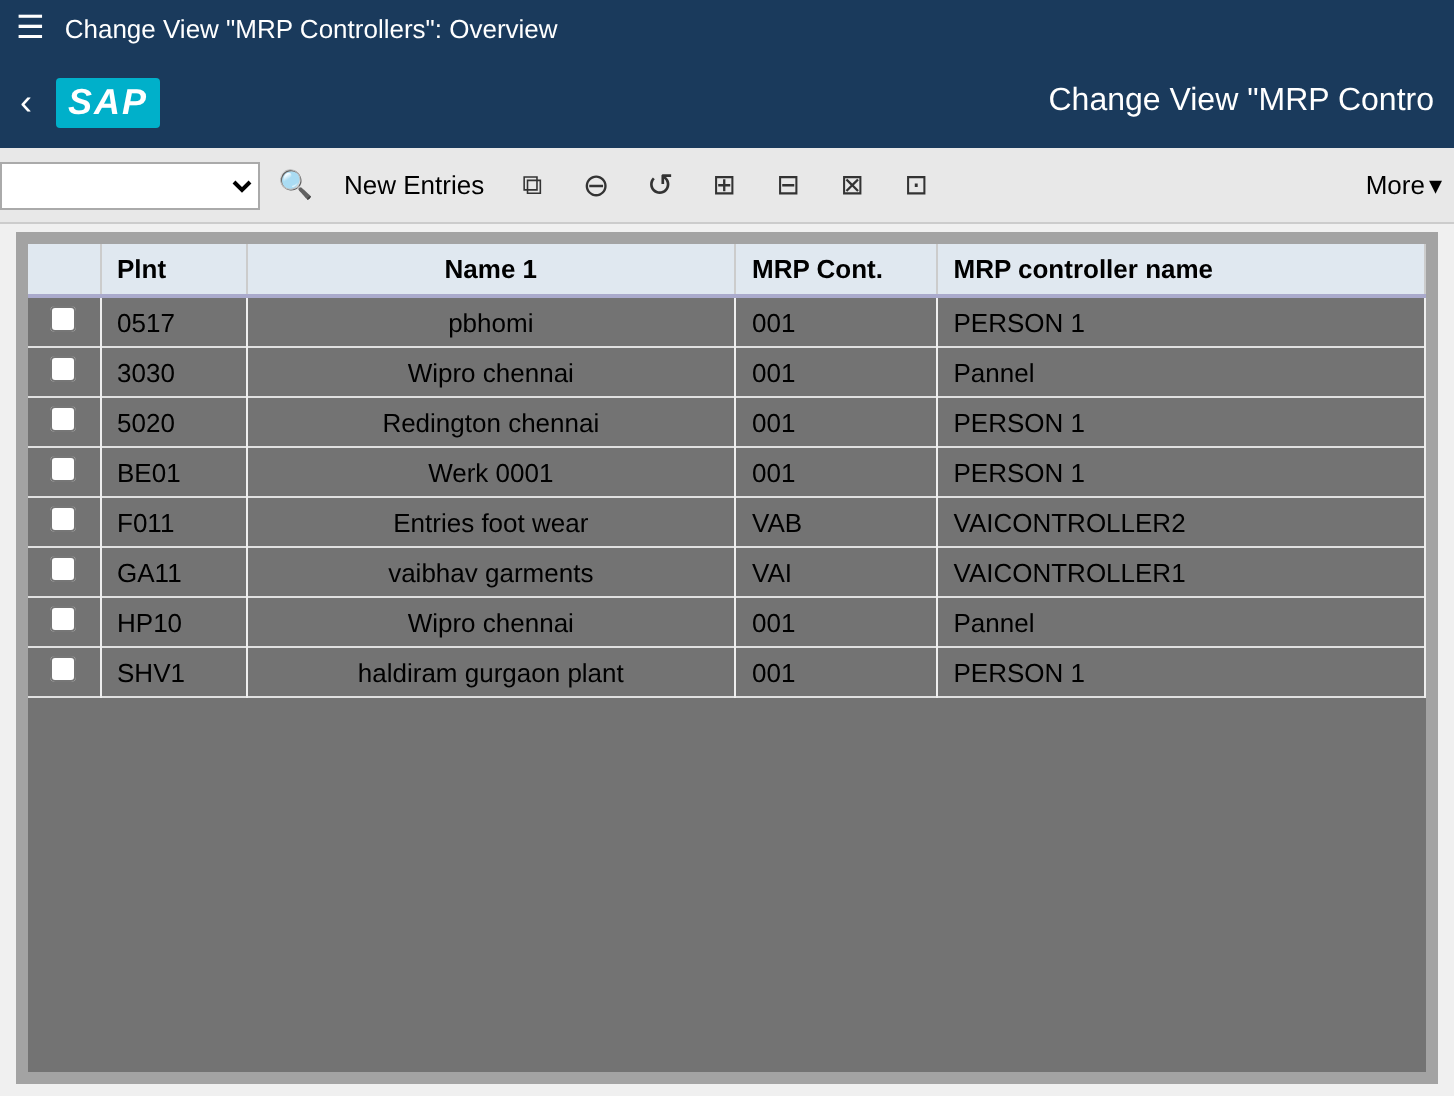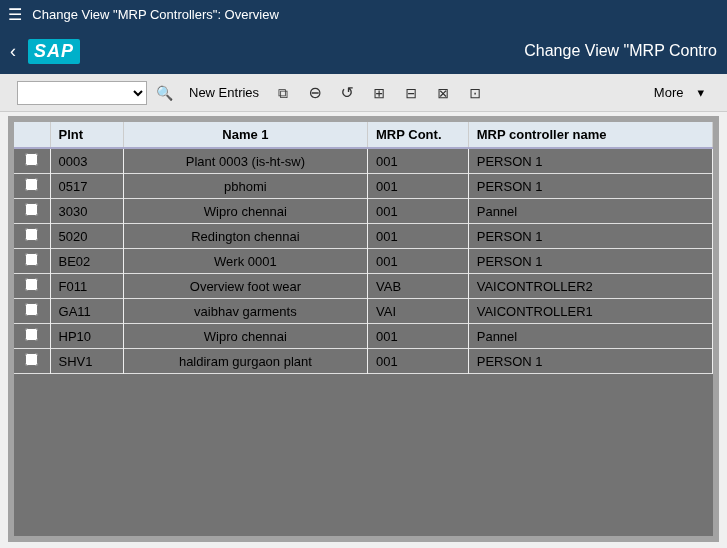--- a/index.html
+++ b/index.html
@@ -71,21 +71,21 @@
       font-weight: normal;
       margin-left: auto;
     }
 
     
     .toolbar {
       background: #e8e8e8;
       height: 38px;
       display: flex;
       align-items: center;
-      padding: 0 17px;
+      padding: 0 0;
       gap: 4px;
       border-bottom: 1px solid #ccc;
     }
     .toolbar-select {
       height: 24px;
       width: 130px;
       border: 1px solid #aaa;
       background: white;
       font-size: 12px;
       padding: 0 4px;
@@ -114,21 +114,21 @@
     }
     .more-btn {
       background: none;
       border: none;
       cursor: pointer;
       font-size: 13px;
       color: #000;
       padding: 2px 6px;
       display: flex;
       align-items: center;
-      gap: 14px;
+      gap: 2px;
       margin-left: auto;
     }
 
     
     .table-container {
       background: #737373;
       margin: 4px 8px;
       border: 6px solid #a3a3a3;
       overflow-y: auto;
       height: calc(548px - 28px - 46px - 38px - 10px);
@@ -246,27 +246,20 @@
         <th class="col-check"></th>
         <th class="col-plnt">Plnt</th>
         <th class="col-name">Name 1</th>
         <th class="col-mrp">MRP Cont.</th>
         <th class="col-mrpname">MRP controller name</th>
       </tr>
     </thead>
     <tbody id="table-body">
         <tr>
           <td class="col-check"><input type="checkbox" style=""></td>
-          <td class="col-plnt">0003</td>
-          <td class="col-name">Plant 0003 (is-ht-sw)</td>
-          <td class="col-mrp">001</td>
-          <td class="col-mrpname">PERSON 1</td>
-        </tr>
-        <tr>
-          <td class="col-check"><input type="checkbox" style=""></td>
           <td class="col-plnt">0517</td>
           <td class="col-name">pbhomi</td>
           <td class="col-mrp">001</td>
           <td class="col-mrpname">PERSON 1</td>
         </tr>
         <tr>
           <td class="col-check"><input type="checkbox" style=""></td>
           <td class="col-plnt">3030</td>
           <td class="col-name">Wipro chennai</td>
           <td class="col-mrp">001</td>
@@ -274,29 +267,29 @@
         </tr>
         <tr>
           <td class="col-check"><input type="checkbox" style=""></td>
           <td class="col-plnt">5020</td>
           <td class="col-name">Redington chennai</td>
           <td class="col-mrp">001</td>
           <td class="col-mrpname">PERSON 1</td>
         </tr>
         <tr>
           <td class="col-check"><input type="checkbox" style=""></td>
-          <td class="col-plnt">BE02</td>
+          <td class="col-plnt">BE01</td>
           <td class="col-name">Werk 0001</td>
           <td class="col-mrp">001</td>
           <td class="col-mrpname">PERSON 1</td>
         </tr>
         <tr>
           <td class="col-check"><input type="checkbox" style=""></td>
           <td class="col-plnt">F011</td>
-          <td class="col-name">Overview foot wear</td>
+          <td class="col-name">Entries foot wear</td>
           <td class="col-mrp">VAB</td>
           <td class="col-mrpname">VAICONTROLLER2</td>
         </tr>
         <tr>
           <td class="col-check"><input type="checkbox" style=""></td>
           <td class="col-plnt">GA11</td>
           <td class="col-name">vaibhav garments</td>
           <td class="col-mrp">VAI</td>
           <td class="col-mrpname">VAICONTROLLER1</td>
         </tr>

